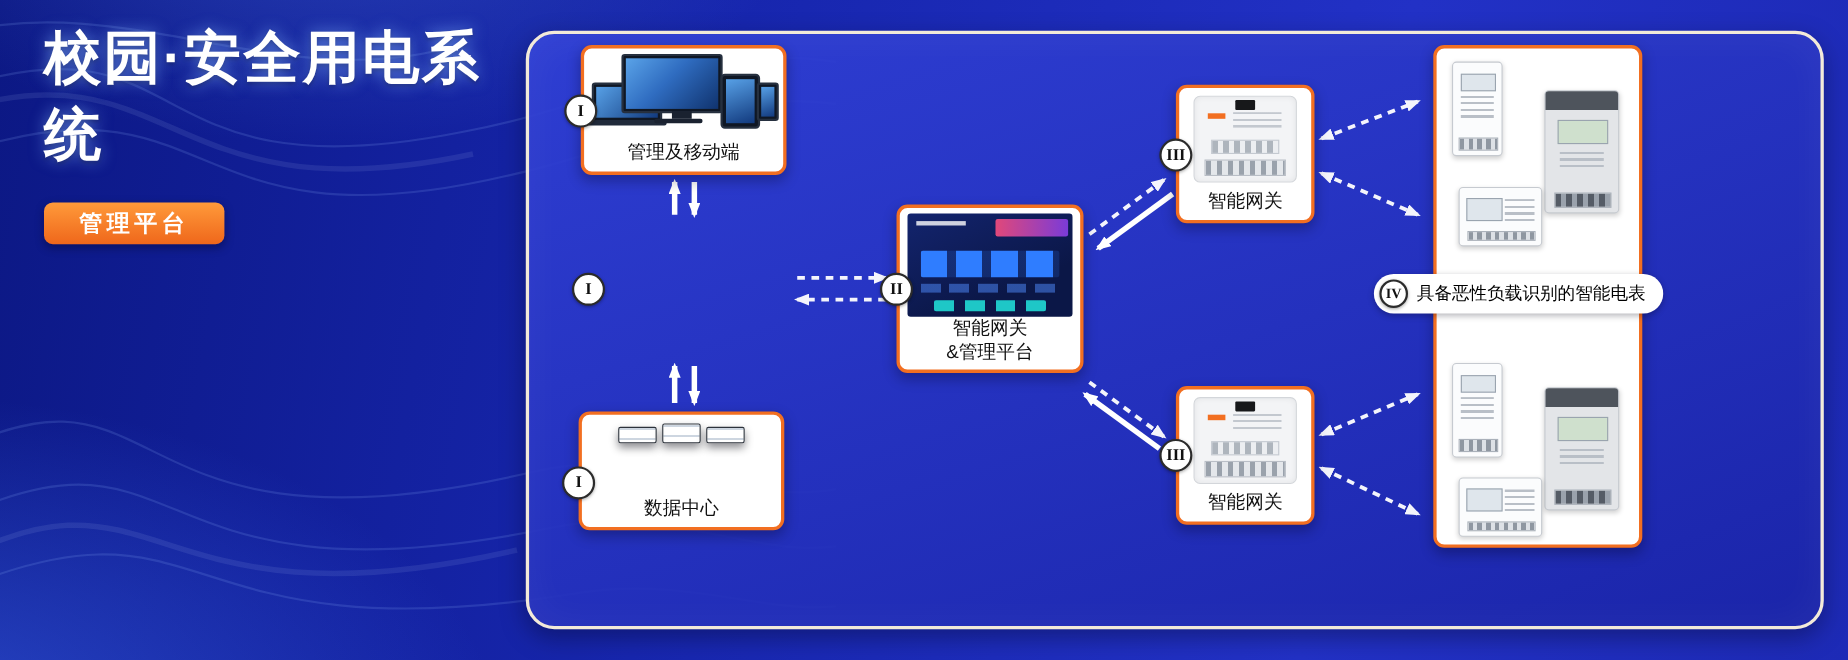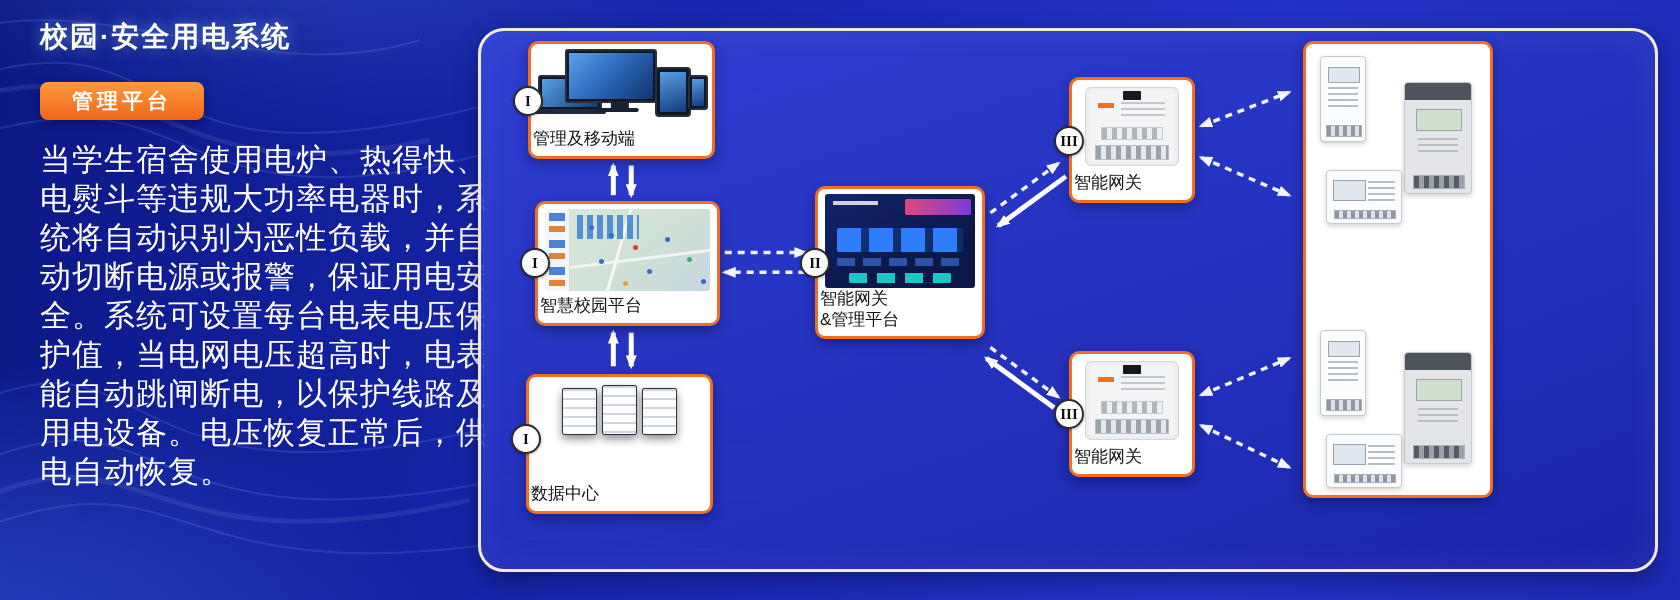--- a/index.html
+++ b/index.html
@@ -8,54 +8,54 @@
     position:relative;
     background:
       radial-gradient(900px 520px at -5% 112%, rgba(64,110,255,.55), transparent 60%),
       radial-gradient(700px 340px at 18% -12%, rgba(90,140,255,.28), transparent 60%),
       linear-gradient(100deg,#0c1884 0%,#1726ae 38%,#2231c6 72%,#1d2ab6 100%);
   }
   .bg-waves{position:absolute;left:0;top:0;width:760px;height:600px;pointer-events:none;}
 
   
   .left-col{position:absolute;left:40px;top:18px;width:448px;}
-  .page-title{font-size:28px;font-weight:bold;color:#ffffff;letter-spacing:2px;
+  .page-title{font-size:52px;font-weight:bold;color:#ffffff;letter-spacing:2px;
     text-shadow:0 0 14px rgba(130,180,255,.65),0 2px 4px rgba(0,0,20,.4);}
   .badge{display:inline-block;margin-top:26px;background:linear-gradient(180deg,#ff9a3a,#ef671b);
     color:#fff;font-size:21px;font-weight:bold;letter-spacing:4px;padding:5px 32px;
     border-radius:8px;box-shadow:0 3px 8px rgba(0,0,20,.35);}
   .description{margin-top:20px;width:448px;font-size:31px;line-height:39px;color:#ffffff;
     font-family:"Liberation Serif","DejaVu Serif",serif;text-align:justify;letter-spacing:1px;}
 
   
   .diagram-panel{position:absolute;left:478px;top:28px;width:1180px;height:544px;
     box-sizing:border-box;border:3px solid #f2ead9;border-radius:26px;
     background:linear-gradient(160deg,rgba(48,64,214,.92),rgba(26,36,168,.92));
     box-shadow:0 8px 22px rgba(0,0,20,.35), inset 0 0 40px rgba(255,255,255,.05);}
   .arrows{position:absolute;left:0;top:0;width:100%;height:100%;z-index:1;}
   .sol{stroke:#ffffff;stroke-width:5;marker-end:url(#ah);}
   .dsh{stroke:#ffffff;stroke-width:3.5;stroke-dasharray:7 6;marker-end:url(#ah);opacity:.95;}
   .dsh2{stroke:#ffffff;stroke-width:3.5;stroke-dasharray:7 6;marker-start:url(#ah);marker-end:url(#ah);opacity:.95;}
 
   .node-card{position:absolute;box-sizing:border-box;background:#ffffff;border:3px solid #f26f21;
     border-radius:10px;box-shadow:0 5px 12px rgba(0,0,20,.3);display:flex;flex-direction:column;z-index:2;}
   .node-illustration{flex:1;position:relative;margin:5px 7px 0;}
-  .node-label{font-size:17px;color:#111;padding:3px 2px 6px;white-space:nowrap;}
+  .node-label{text-align:center;font-size:17px;color:#111;padding:3px 12px 6px;white-space:nowrap;}
   .node-label.two-line{line-height:1.25;padding-top:0;}
 
   .numeral{position:absolute;width:30px;height:30px;box-sizing:border-box;border-radius:50%;
     background:#fff;border:2px solid #2b2b2b;color:#111;
     font-family:"Liberation Serif","DejaVu Serif",serif;font-size:15px;font-weight:bold;
     display:flex;align-items:center;justify-content:center;z-index:7;box-shadow:0 1px 3px rgba(0,0,0,.35);}
   .numeral.inline{position:static;width:26px;height:26px;font-size:13px;flex:none;}
 
   
   .card-management{left:47px;top:10px;width:187px;height:118px;}
   .card-platform{left:54px;top:170px;width:185px;height:125px;}
-  .card-datacenter{left:45px;top:343px;width:187px;height:140px;gap:40px;}
+  .card-datacenter{left:45px;top:343px;width:187px;height:108px;gap:40px;}
   .card-iot{left:334px;top:155px;width:170px;height:153px;}
   .card-gw-top{left:588px;top:46px;width:126px;height:126px;}
   .card-gw-bottom{left:588px;top:320px;width:126px;height:126px;}
   .card-meters{left:822px;top:10px;width:190px;height:457px;}
 
   .num-1a{left:32px;top:55px;} .num-1b{left:39px;top:217px;} .num-1c{left:30px;top:393px;}
   .num-2{left:319px;top:217px;} .num-3a{left:573px;top:95px;} .num-3b{left:573px;top:368px;}
 
   
   .dev-monitor{position:absolute;left:50%;top:0;transform:translateX(-62%);width:88px;height:50px;
@@ -166,21 +166,20 @@
   </g>
   <g fill="none" stroke="rgba(200,220,255,0.10)" stroke-width="5">
     <path d="M-60,520 C150,400 120,580 470,500"></path>
     <path d="M-40,100 C160,40 150,200 430,140"></path>
   </g>
 </svg>
 
 <div class="left-col">
   <div class="page-title">校园·安全用电系统</div>
   <div class="badge">管理平台</div>
-  <div class="description">当学生宿舍使用电炉、热得快、电熨斗等违规大功率电器时，系统将自动识别为恶性负载，并自动切断电源或报警，保证用电安全。系统可设置每台电表电压保护值，当电网电压超高时，电表能自动跳闸断电，以保护线路及用电设备。电压恢复正常后，供电自动恢复。</div>
 </div>
 
 <div class="diagram-panel">
 
   <svg class="arrows" viewBox="0 0 1180 544" preserveAspectRatio="none">
     <defs>
       <marker id="ah" viewBox="0 0 14 11" markerWidth="14" markerHeight="11" refX="11" refY="5.5" orient="auto-start-reverse" markerUnits="userSpaceOnUse">
         <path d="M0,0 L14,5.5 L0,11 Z" fill="#ffffff"></path>
       </marker>
     </defs>
@@ -219,34 +218,20 @@
       <div class="dev-laptop"></div>
       <div class="dev-monitor"></div>
       <div class="dev-stand"></div>
       <div class="dev-base"></div>
       <div class="dev-tablet"></div>
       <div class="dev-phone"></div>
     </div>
     <div class="node-label">管理及移动端</div>
   </div>
 
-  <div class="node-card card-platform">
-    <div class="node-illustration">
-      <div class="dash">
-        <div class="dash-map">
-          <div class="dash-road1"></div>
-          <div class="dash-road2"></div>
-        </div>
-        <div class="dash-side"></div>
-        <div class="dash-bars"></div>
-        <div class="dash-dots"></div>
-      </div>
-    </div>
-    <div class="node-label">智慧校园平台</div>
-  </div>
 
   <div class="node-card card-datacenter">
     <div class="node-illustration">
       <div class="racks">
         <div class="rack"></div>
         <div class="rack mid"></div>
         <div class="rack"></div>
       </div>
     </div>
     <div class="node-label">数据中心</div>
@@ -322,14 +307,18 @@
       <div class="lines"></div>
       <div class="terms"></div>
     </div>
     <div class="meter meter-horiz m-h2">
       <div class="lcd"></div>
       <div class="lines"></div>
       <div class="terms"></div>
     </div>
   </div>
 
+  <div class="meters-label">
+    <div class="numeral inline">IV</div>
+    <div class="meters-label-text">具备恶性负载识别的智能电表</div>
+  </div>
 
 </div>
 
 </body></html>

